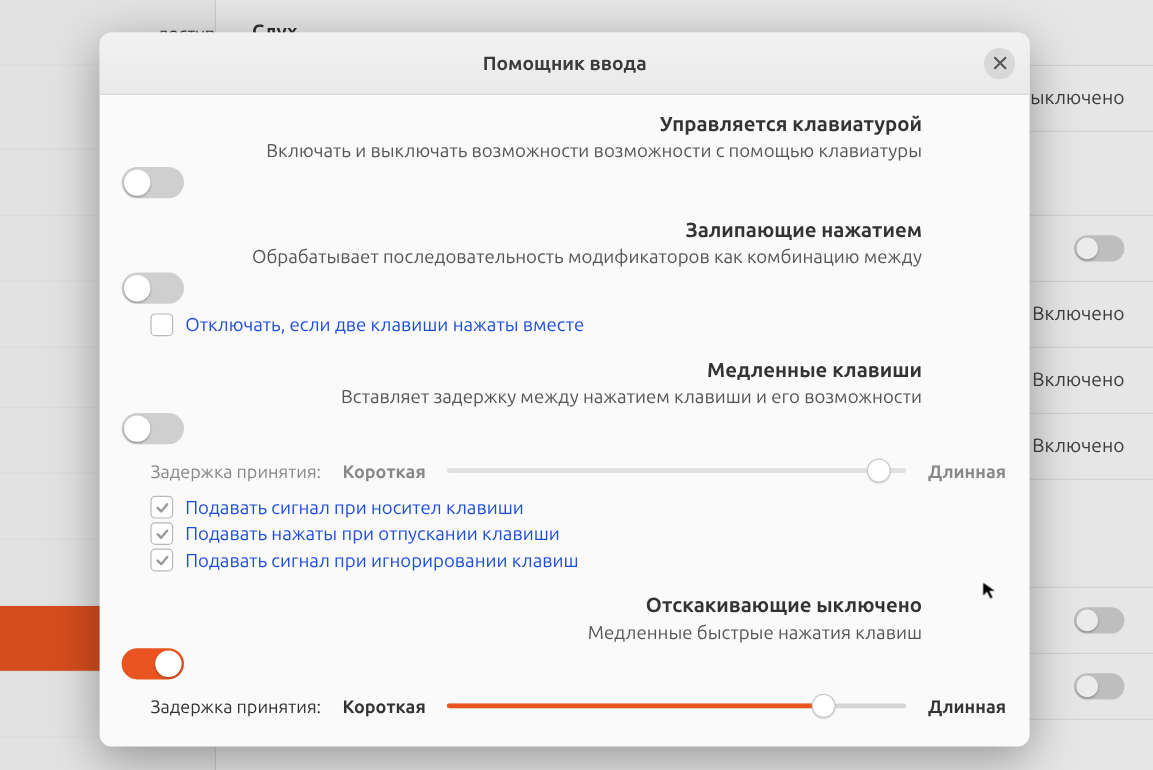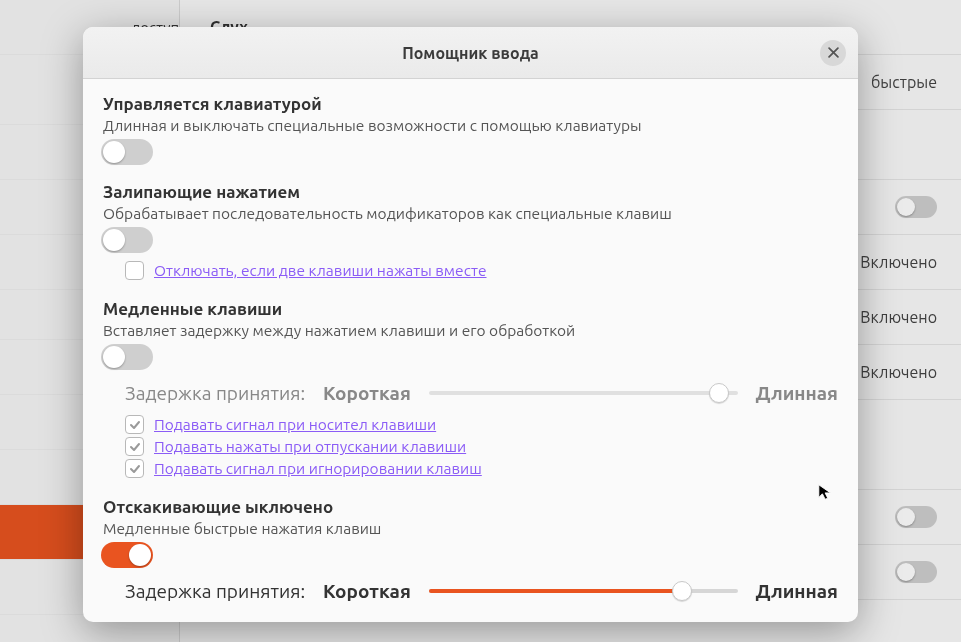--- a/index.html
+++ b/index.html
@@ -40,21 +40,21 @@
   }
   .titlebar .title { font-weight: 700; color: #3b3b3b; font-size: 16px; }
   .close-btn {
     position: absolute; right: 12px; top: 50%; transform: translateY(-50%);
     width: 26px; height: 26px; border-radius: 50%;
     background: #d8d8d8; display:flex; align-items:center; justify-content:center;
     cursor: pointer;
   }
   .close-btn svg { width: 11px; height: 11px; }
 
-  .content { flex:1; overflow-y: auto; padding: 14px 20px 10px 20px; }
+  .content { flex:1; overflow-y: auto; padding: 14px 20px 10px 20px; text-align: right; }
 
   .section { margin-bottom: 18px; position: relative; }
   .sec-head { display:flex; }
   .sec-text { flex:1; padding-right: 70px; }
   .sec-title { font-weight: 700; color: #333; font-size: 17px; line-height: 1.3; }
   .sec-desc  { color: #555; font-size: 15.5px; line-height: 1.35; margin-top:1px;}
   .sec-switch { position:absolute; right: 2px; top: 2px; }
 
   .switch { width: 52px; height: 26px; border-radius: 13px; background: #cfcfcf; position: relative; cursor:pointer; }
   .switch .knob { position:absolute; top:2px; width:22px; height:22px; background:#fff; border-radius:50%; box-shadow:0 1px 2px rgba(0,0,0,.3); transition:.15s; }
@@ -65,23 +65,23 @@
   .sub { margin-top: 10px; padding-left: 22px; }
   .row { display:flex; align-items:center; gap:10px; margin: 3px 0; }
   .checkbox {
     width: 19px; height: 19px; border: 1.5px solid #b8b8b8; border-radius: 4px;
     display:flex; align-items:center; justify-content:center; background:#fff;
     flex-shrink:0; cursor:pointer;
   }
   .checkbox.checked.gray { background:#fff; }
   .checkbox.checked.gray svg path { stroke:#9a9a9a; }
   .check-label { color:#555; font-size:15.5px; }
-  .check-label.disabled { color:#8b5cf6;text-decoration:underline; }
-
-  .slider-row { display:flex; align-items:center; gap:18px; margin-top:14px; font-size:19px;}
+  .check-label.disabled { color:#1d4ed8; }
+
+  .slider-row { display:flex; align-items:center; gap:18px; margin-top:14px; font-size:15px;}
   .slider-row .sl-label { color:#888; white-space:nowrap; }
   .slider-row.active .sl-label { color:#333; }
   .slider-row .sl-end { color:#888; white-space:nowrap;font-weight:bold;}
   .slider-row.active .sl-end { color:#333; }
   .slider {
     position:relative; flex:1; height:20px;
   }
   .slider .track { position:absolute; left:0; right:0; top:50%; transform:translateY(-50%); height:4px; background:#d6d6d6; border-radius:2px;}
   .slider .fill  { position:absolute; left:0; top:50%; transform:translateY(-50%); height:4px; background:#e95420; border-radius:2px;}
   .slider .thumb { position:absolute; top:50%; transform:translate(-50%,-50%); width:20px; height:20px; background:#fff; border:1px solid #c8c8c8; border-radius:50%; box-shadow:0 1px 1px rgba(0,0,0,.15); cursor:pointer;}
@@ -129,21 +129,21 @@
     <div class="sidebar-item">
         <span>атели</span>
       </div>
   </div>
   <div class="main-bg">
     <div class="main-row">
         <span class="lbl">Слух</span>
       </div>
     <div class="main-row">
         <span></span>
-        <span class="val">быстрые</span>
+        <span class="val">ыключено</span>
       </div>
     <div class="main-row" style="height:70px"></div>
     <div class="main-row">
         <span></span>
         <span class="val">
           <span class="bg-switch"></span>
         </span>
       </div>
     <div class="main-row">
         <span></span>
@@ -183,51 +183,51 @@
         </svg>
     </div>
   </div>
 
   <div class="content">
 
     <div class="section">
       <div class="sec-head">
         <div class="sec-text">
           <div class="sec-title">Управляется клавиатурой</div>
-          <div class="sec-desc">Длинная и выключать специальные возможности с помощью клавиатуры</div>
+          <div class="sec-desc">Включать и выключать возможности возможности с помощью клавиатуры</div>
         </div>
       </div>
       <div class="sec-switch switch off">
           <div class="knob"></div>
         </div>
     </div>
 
     <div class="section">
       <div class="sec-head">
         <div class="sec-text">
           <div class="sec-title">Залипающие нажатием</div>
-          <div class="sec-desc">Обрабатывает последовательность модификаторов как специальные клавиш</div>
+          <div class="sec-desc">Обрабатывает последовательность модификаторов как комбинацию между</div>
         </div>
       </div>
       <div class="sec-switch switch off">
           <div class="knob"></div>
         </div>
       <div class="sub">
         <div class="row">
           <div class="checkbox"></div>
           <span class="check-label disabled">Отключать, если две клавиши нажаты вместе</span>
         </div>
       </div>
     </div>
 
     <div class="section">
       <div class="sec-head">
         <div class="sec-text">
           <div class="sec-title">Медленные клавиши</div>
-          <div class="sec-desc">Вставляет задержку между нажатием клавиши и его обработкой</div>
+          <div class="sec-desc">Вставляет задержку между нажатием клавиши и его возможности</div>
         </div>
       </div>
       <div class="sec-switch switch off">
           <div class="knob"></div>
         </div>
       <div class="sub">
         <div class="slider-row">
           <span class="sl-label">Задержка принятия:</span>
           <span class="sl-end">Короткая</span>
           <div class="slider inactive">

